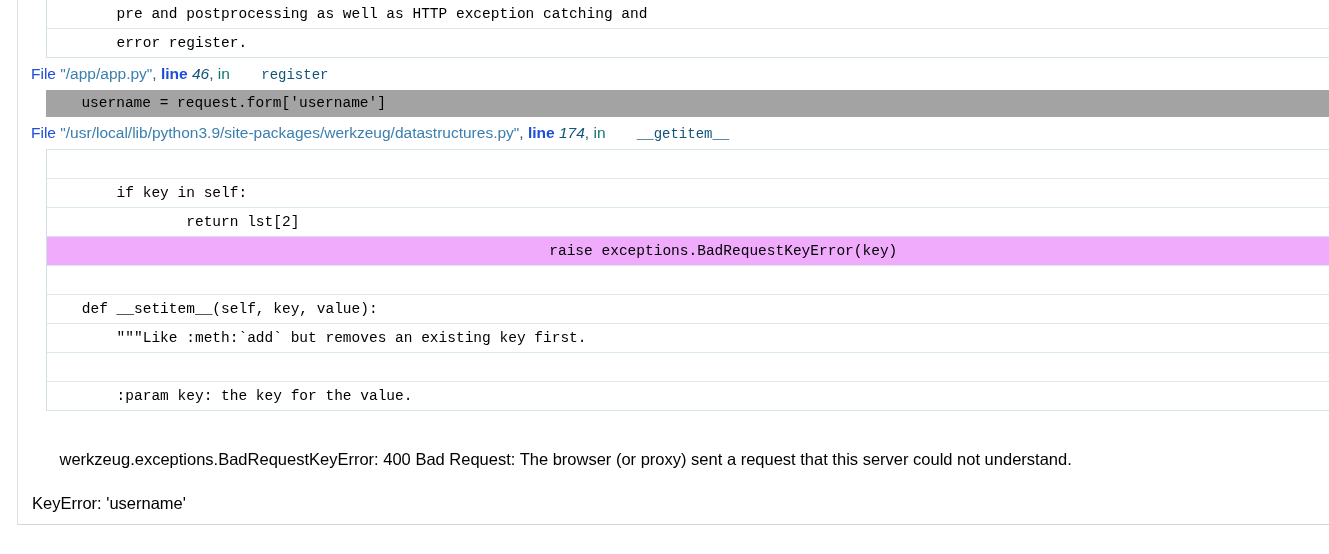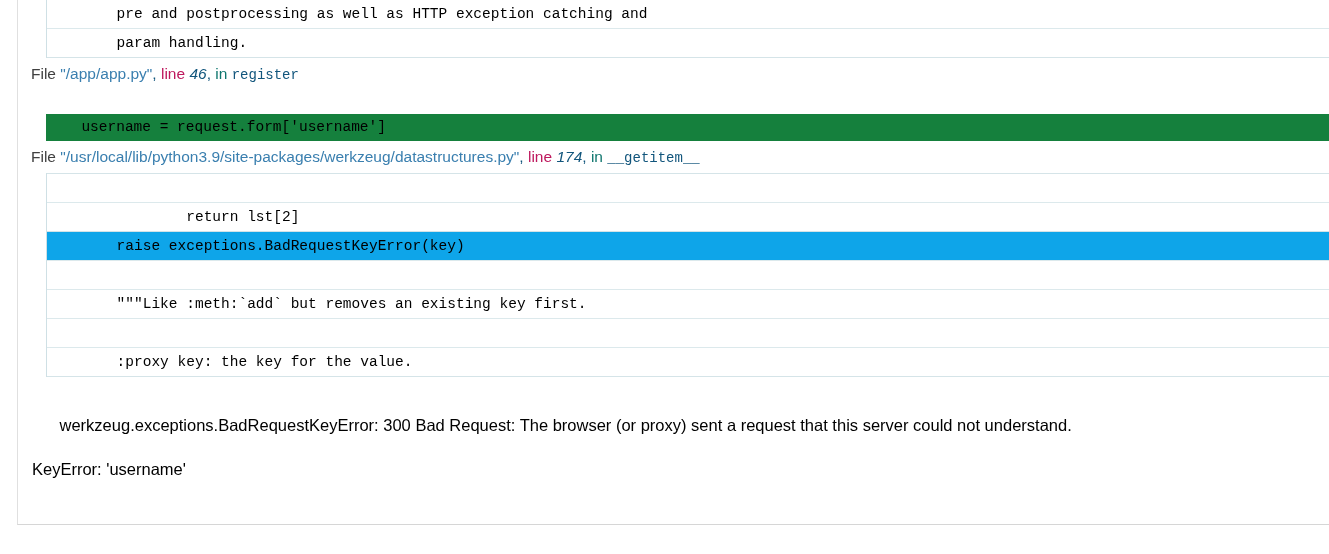--- a/index.html
+++ b/index.html
@@ -38,37 +38,38 @@
 
   
   .frame-title {
     font-family: "Liberation Sans", sans-serif;
     font-size: 15.5px;
     color: #11557c;
     padding: 6px 0 5px 13px;
     line-height: 19px;
     white-space: nowrap;
   }
-  .frame-title .kw-file { color: #404040; }
+  .frame-title .kw-file { color: #1d4ed8; }
   .frame-title .filename {
     color: #3a7faf;
   }
   .frame-title .kw-line {
-    color: #be185d;
-    font-weight: normal;
+    color: #1d4ed8;
+    font-weight: bold;
   }
   .frame-title .lineno {
     color: #11557c;
     font-style: italic;
   }
   .frame-title .kw-in { color: #0f766e; }
   .frame-title .funcname {
     font-family: "Liberation Mono", monospace;
     font-size: 14px;
     color: #11557c;
+    margin-left: 27px;
   }
 
   
   .source {
     width: 100%;
     border-collapse: collapse;
     table-layout: fixed;
     font-family: "Liberation Mono", monospace;
     font-size: 14.5px;
     color: #000000;
@@ -83,39 +84,39 @@
     border-top: 1px solid #dce9ec;
     white-space: pre;
     vertical-align: middle;
     line-height: 28px;
     border-left: 1px solid #cfe0e5;
   }
   .source tr:first-child td.code-cell {
     border-top: none;
   }
   .source tr.current td.code-cell {
-    background: #0ea5e9;
+    background: #f0abfc;
     border-top-color: #d3e3e7;
+    text-align: center;
   }
 
   
   .frame-table-wrap { margin-left: 28px; width: 1284px; }
   .frame-single-wrap { margin-left: 28px; width: 1284px; }
 
   
   .single-line {
-    background: #15803d;
+    background: #a3a3a3;
     font-family: "Liberation Mono", monospace;
     font-size: 14.5px;
     line-height: 27px;
     height: 27px;
     white-space: pre;
     padding-left: 18px;
     color: #000000;
-    margin-top: 24px;
   }
 
   
   .exception-msg {
     font-family: "Liberation Sans", sans-serif;
     font-size: 16.5px;
     color: #000000;
     line-height: 22px;
     padding: 15px 0 0 14px;
     white-space: pre-wrap;
@@ -128,21 +129,21 @@
 <div class="page">
   <div class="traceback">
 
     <div class="frame-table-wrap">
       <table class="source bordered">
         <tbody>
           <tr>
             <td class="code-cell">        pre and postprocessing as well as HTTP exception catching and</td>
           </tr>
           <tr>
-            <td class="code-cell">        param handling.</td>
+            <td class="code-cell">        error register.</td>
           </tr>
         </tbody>
       </table>
     </div>
 
     <div class="frame-title">
       <span class="kw-file">File</span><span> </span><span class="filename">"/app/app.py"</span><span>, </span><span class="kw-line">line</span><span> </span><span class="lineno">46</span><span>, </span><span class="kw-in">in</span><span> </span><span class="funcname">register</span>
     </div>
     <div class="frame-single-wrap">
       <div class="single-line">  username = request.form['username']</div>
@@ -151,40 +152,46 @@
     <div class="frame-title">
       <span class="kw-file">File</span><span> </span><span class="filename">"/usr/local/lib/python3.9/site-packages/werkzeug/datastructures.py"</span><span>, </span><span class="kw-line">line</span><span> </span><span class="lineno">174</span><span>, </span><span class="kw-in">in</span><span> </span><span class="funcname">__getitem__</span>
     </div>
     <div class="frame-table-wrap">
       <table class="source bordered">
         <tbody>
           <tr>
               <td class="code-cell"></td>
             </tr>
           <tr>
+              <td class="code-cell">        if key in self:</td>
+            </tr>
+          <tr>
               <td class="code-cell">                return lst[2]</td>
             </tr>
           <tr class="current">
               <td class="code-cell">        raise exceptions.BadRequestKeyError(key)</td>
             </tr>
           <tr>
               <td class="code-cell"></td>
             </tr>
           <tr>
+              <td class="code-cell">    def __setitem__(self, key, value):</td>
+            </tr>
+          <tr>
               <td class="code-cell">        """Like :meth:`add` but removes an existing key first.</td>
             </tr>
           <tr>
               <td class="code-cell"></td>
             </tr>
           <tr>
-              <td class="code-cell">        :proxy key: the key for the value.</td>
+              <td class="code-cell">        :param key: the key for the value.</td>
             </tr>
         </tbody>
       </table>
     </div>
 
     <div class="exception-msg">
-      <span>werkzeug.exceptions.BadRequestKeyError: 300 Bad Request: The browser (or proxy) sent a request that this server could not understand.</span>
+      <span>werkzeug.exceptions.BadRequestKeyError: 400 Bad Request: The browser (or proxy) sent a request that this server could not understand.</span>
       <span class="line2">KeyError: 'username'</span>
     </div>
 
   </div>
 </div>
 
 </body></html>

